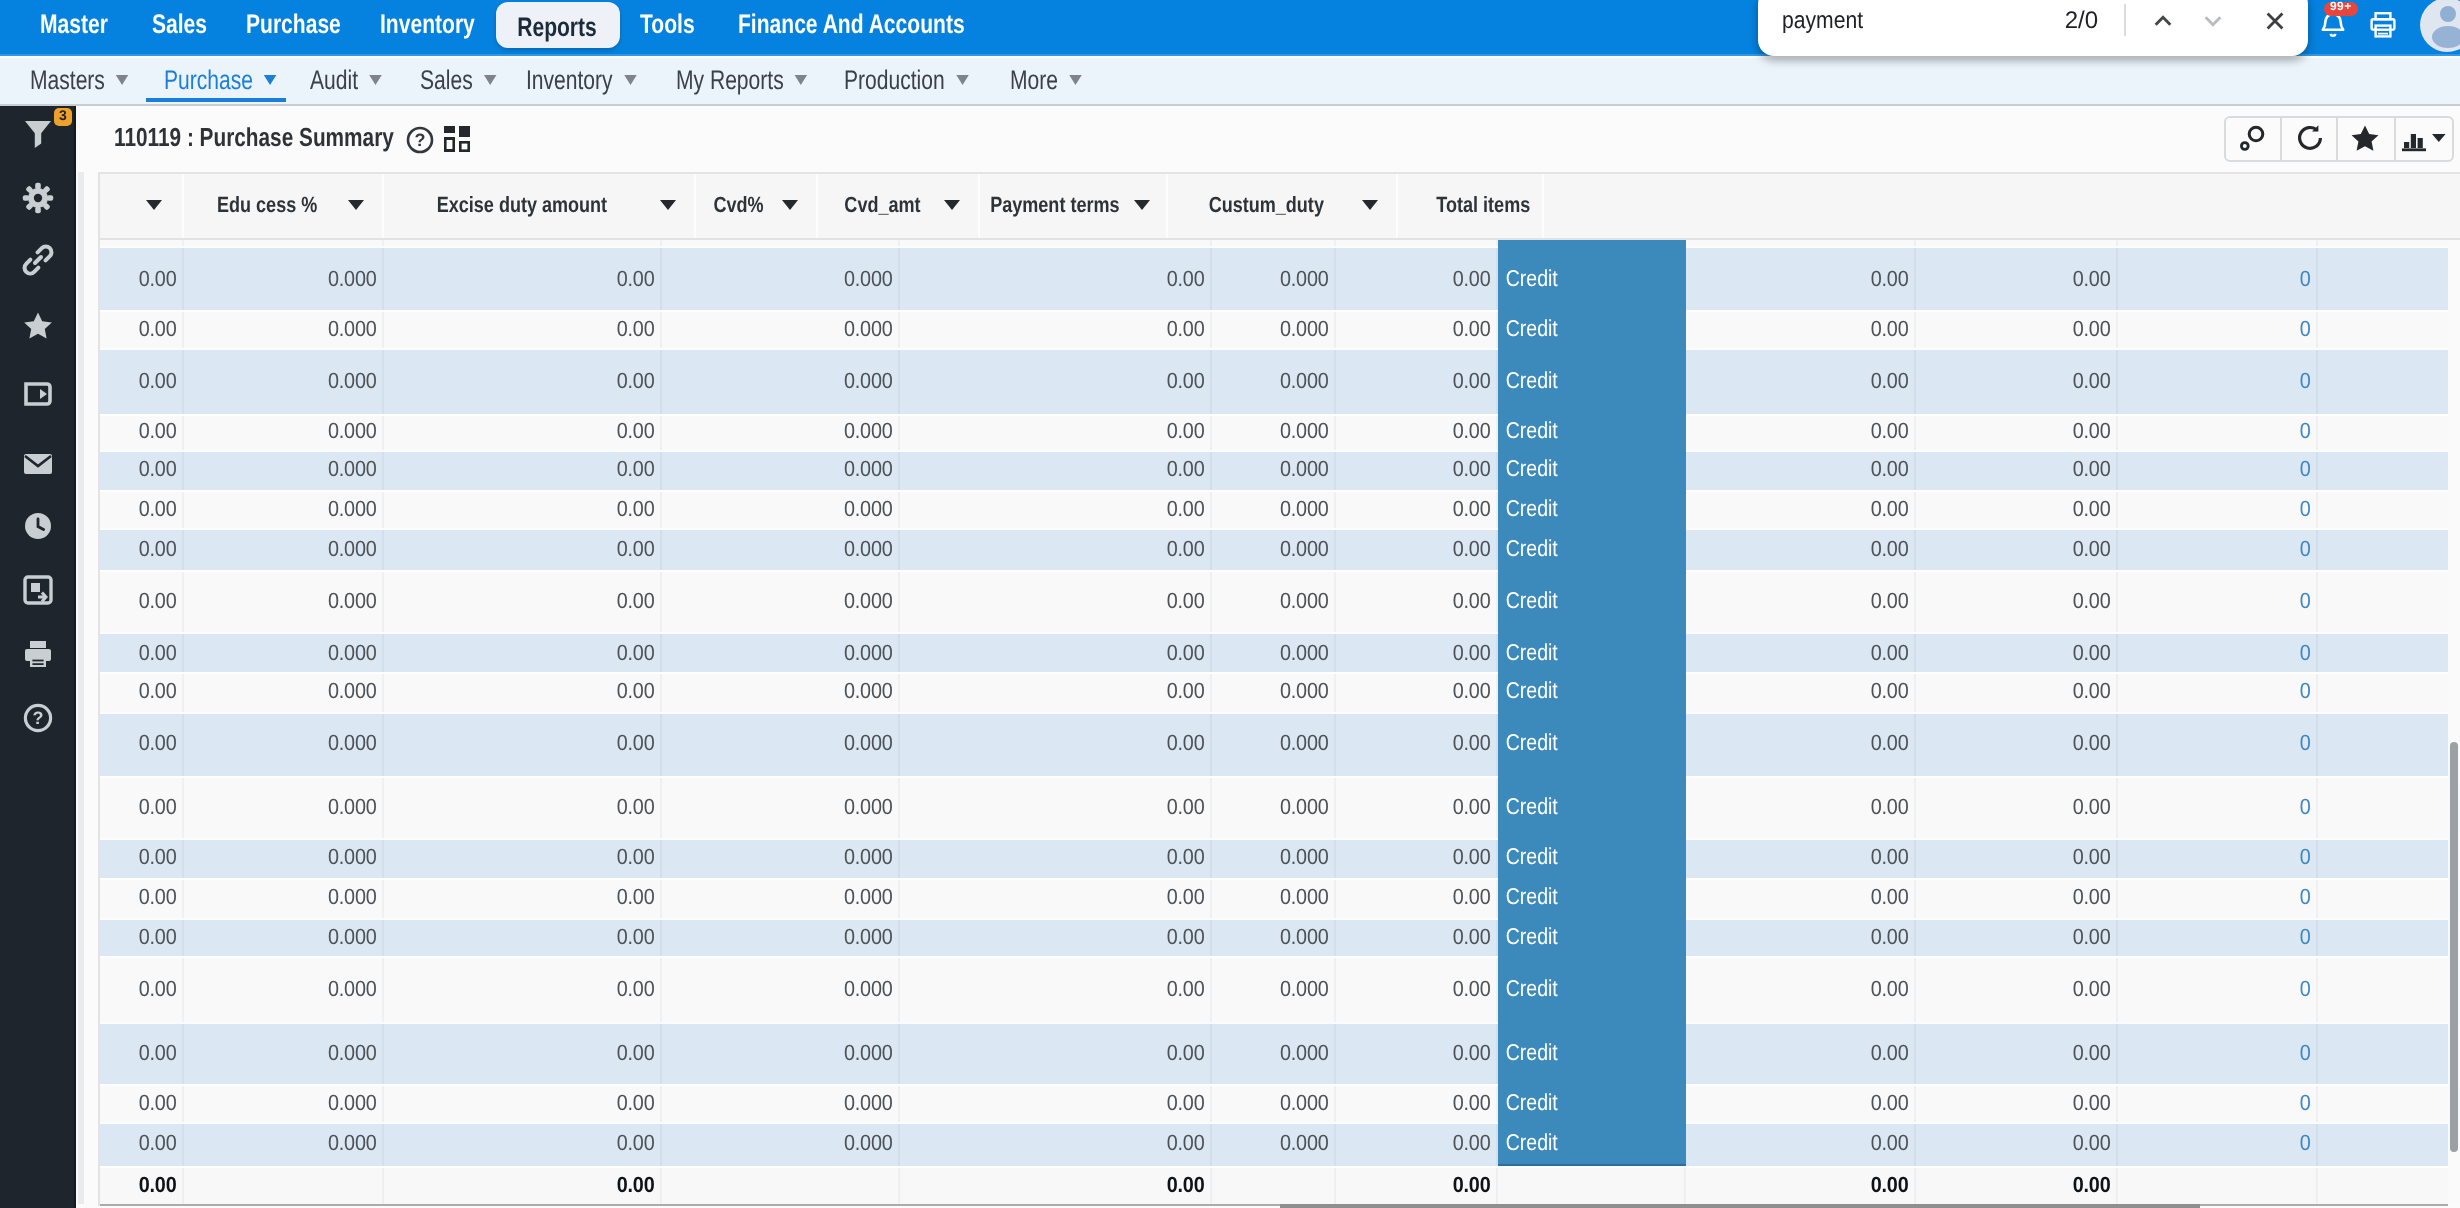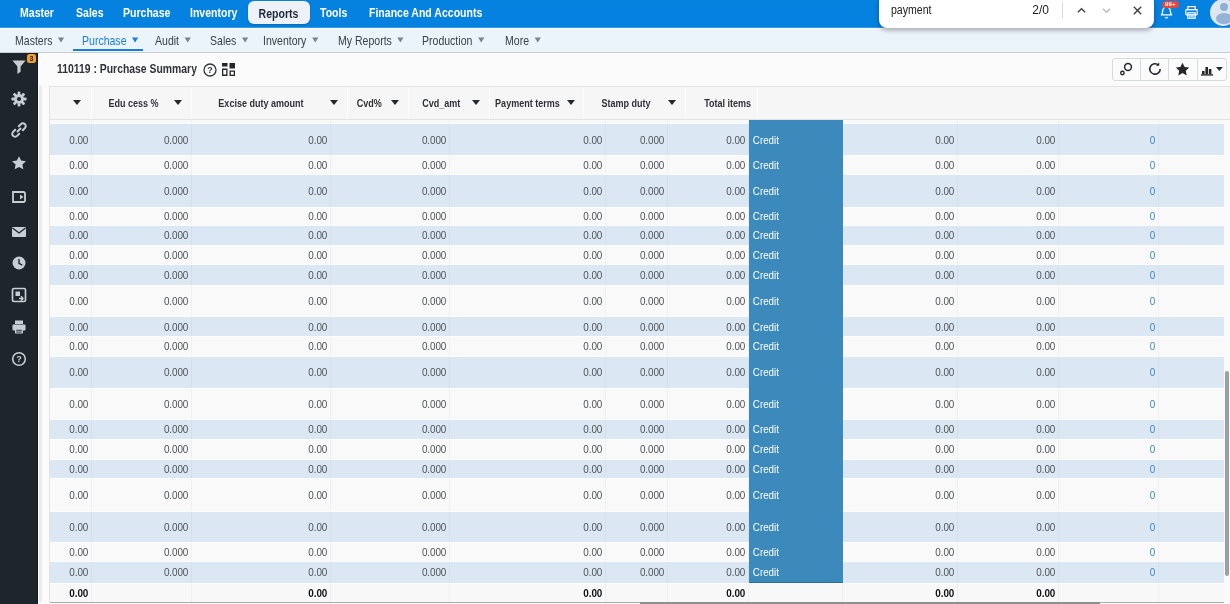--- a/index.html
+++ b/index.html
@@ -235,22 +235,22 @@
           <i class="tri hr"></i>
         </div>
         <div class="hc" style="width:81.0px;padding-right:16px">
           <span class="ht hs">Cvd_amt</span>
           <i class="tri hr"></i>
         </div>
         <div class="hc" style="width:94.0px;padding-right:10px">
           <span class="ht hs">Payment terms</span>
           <i class="tri" style="margin-left:1px"></i>
         </div>
-        <div class="hc" style="width:101.5px;padding-right:16px">
-          <span class="ht hs">Stamp duty</span>
+        <div class="hc" style="width:115.0px;padding-right:16px">
+          <span class="ht hs">Custum_duty</span>
           <i class="tri hr"></i>
         </div>
         <div class="hc" style="width:72.5px;padding-left:13px">
           <span class="ht hs">Total items</span>
         </div>
       </div>
 <div class="drow rw gap" style="height:3.5px">
         <div class="dc" style="width:42px"></div>
         <div class="dc" style="width:99.5px"></div>
         <div class="dc" style="width:139.5px"></div>

